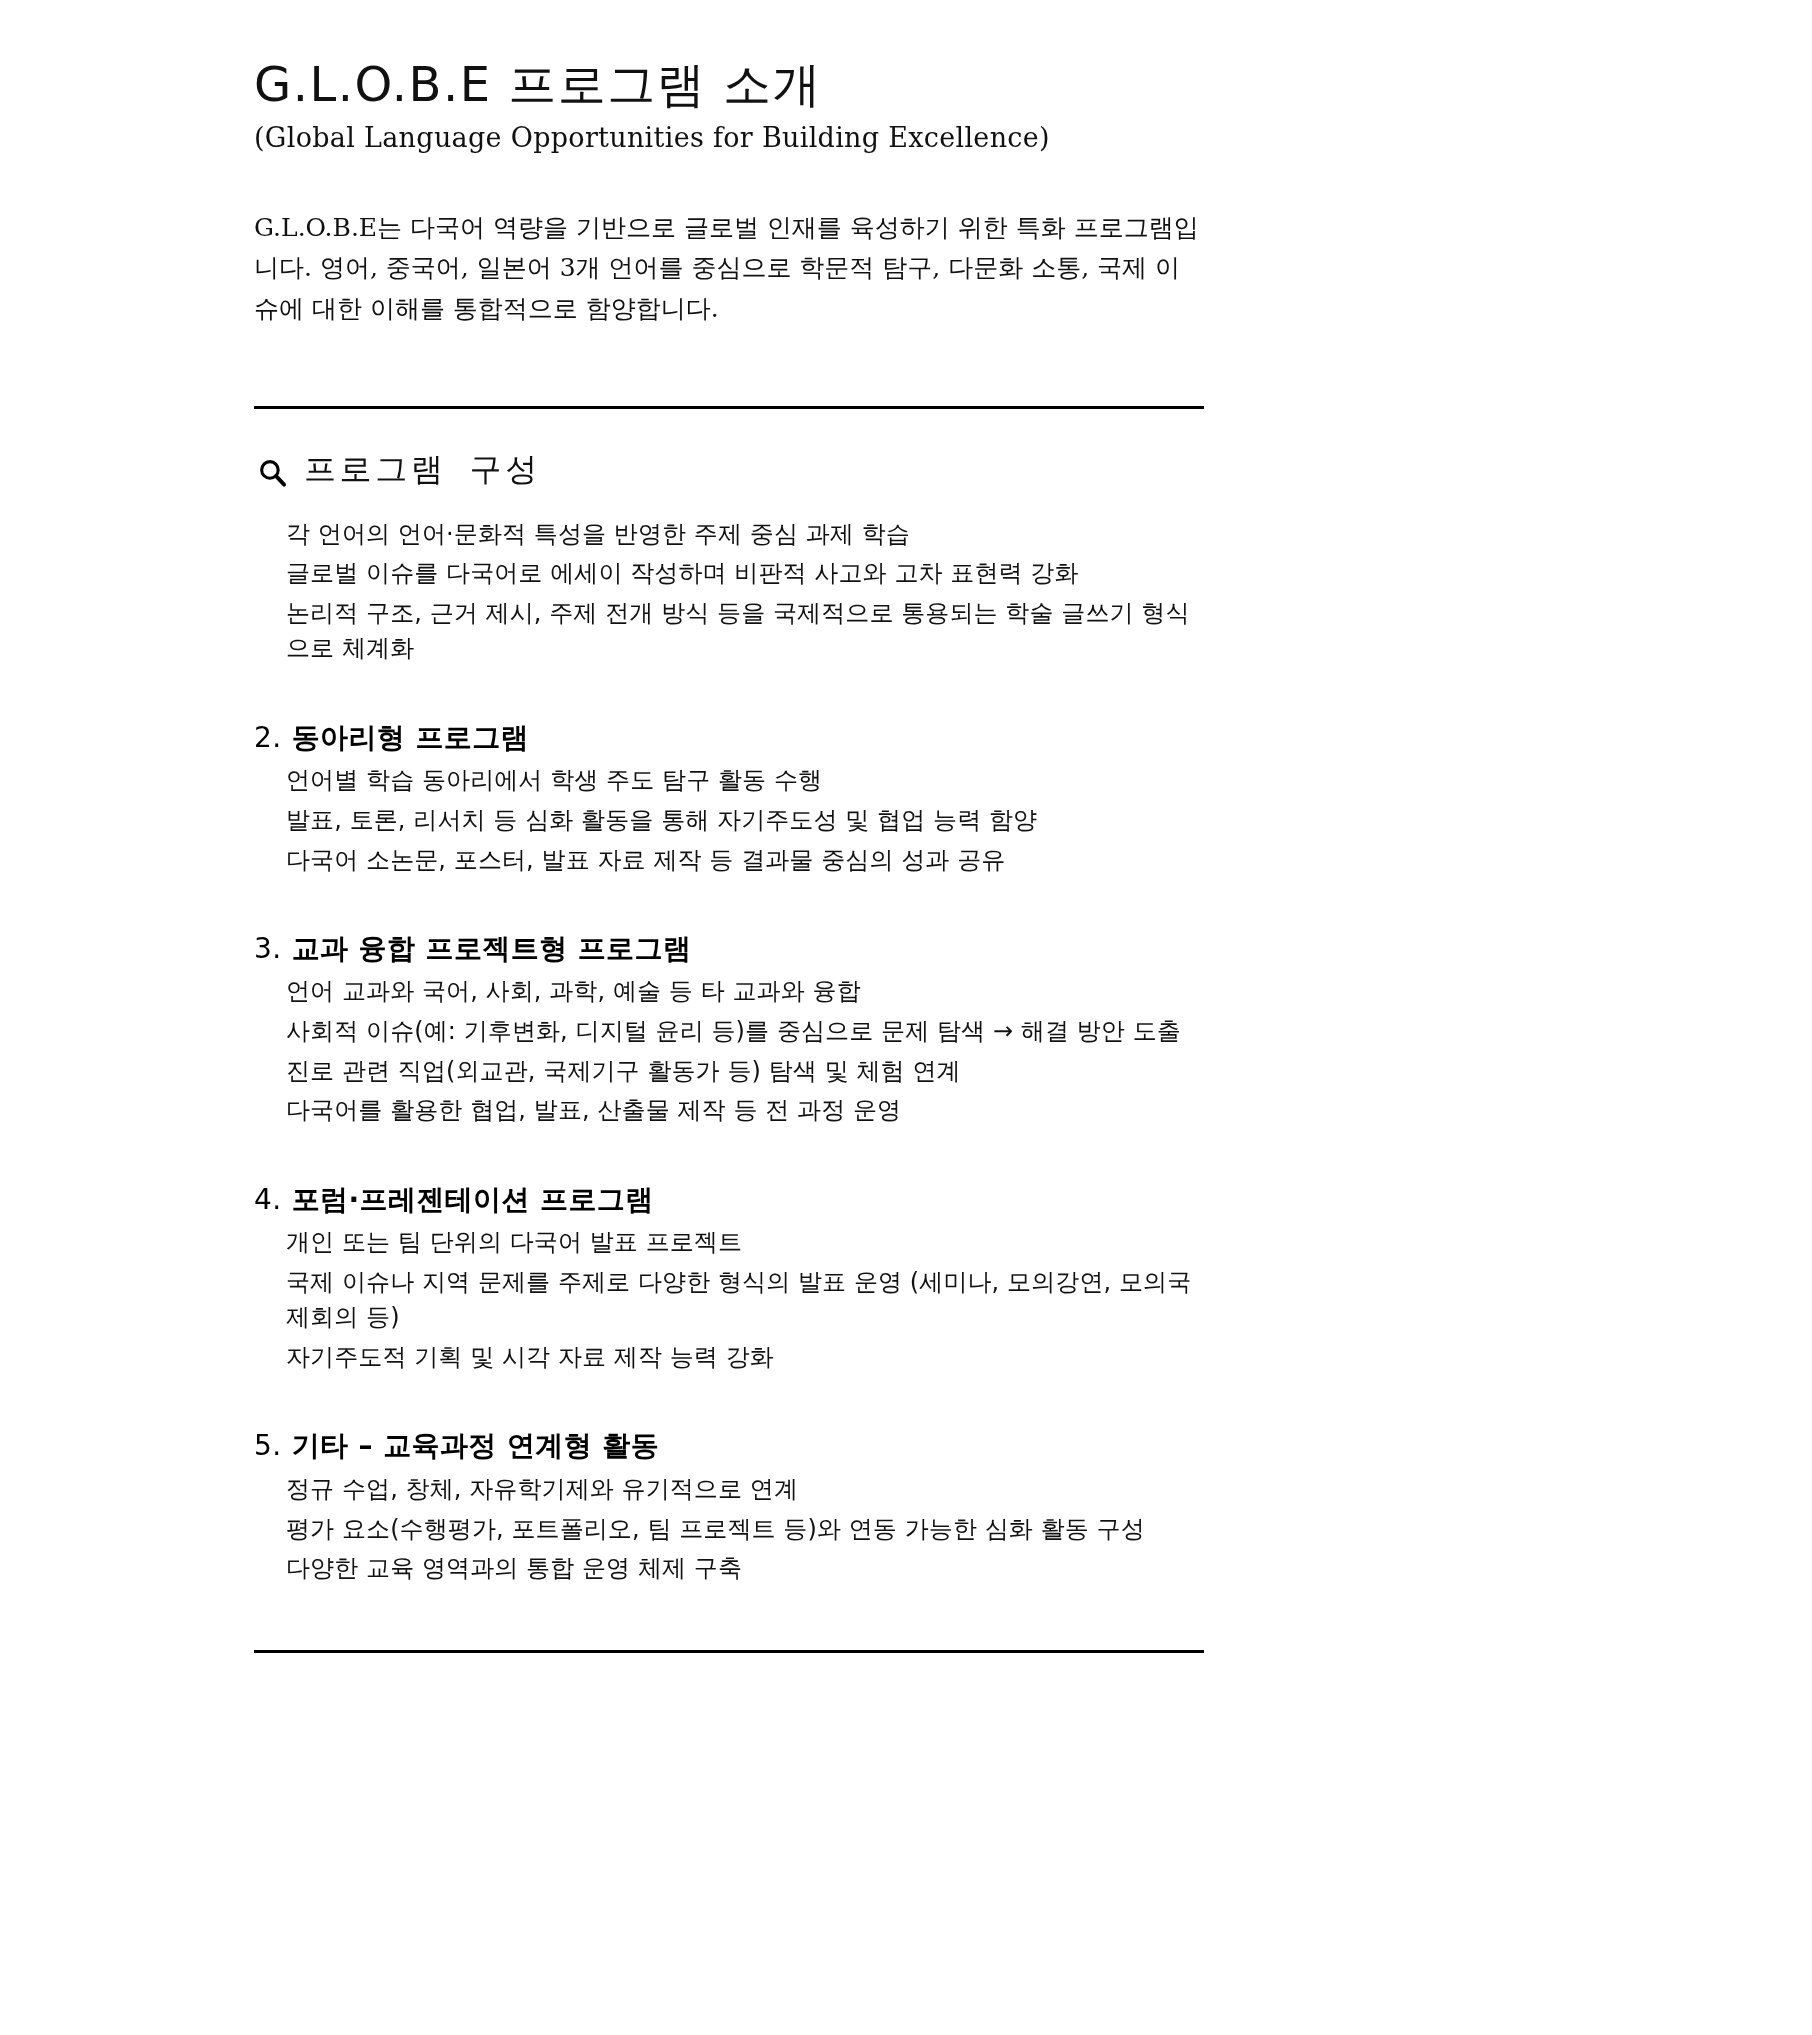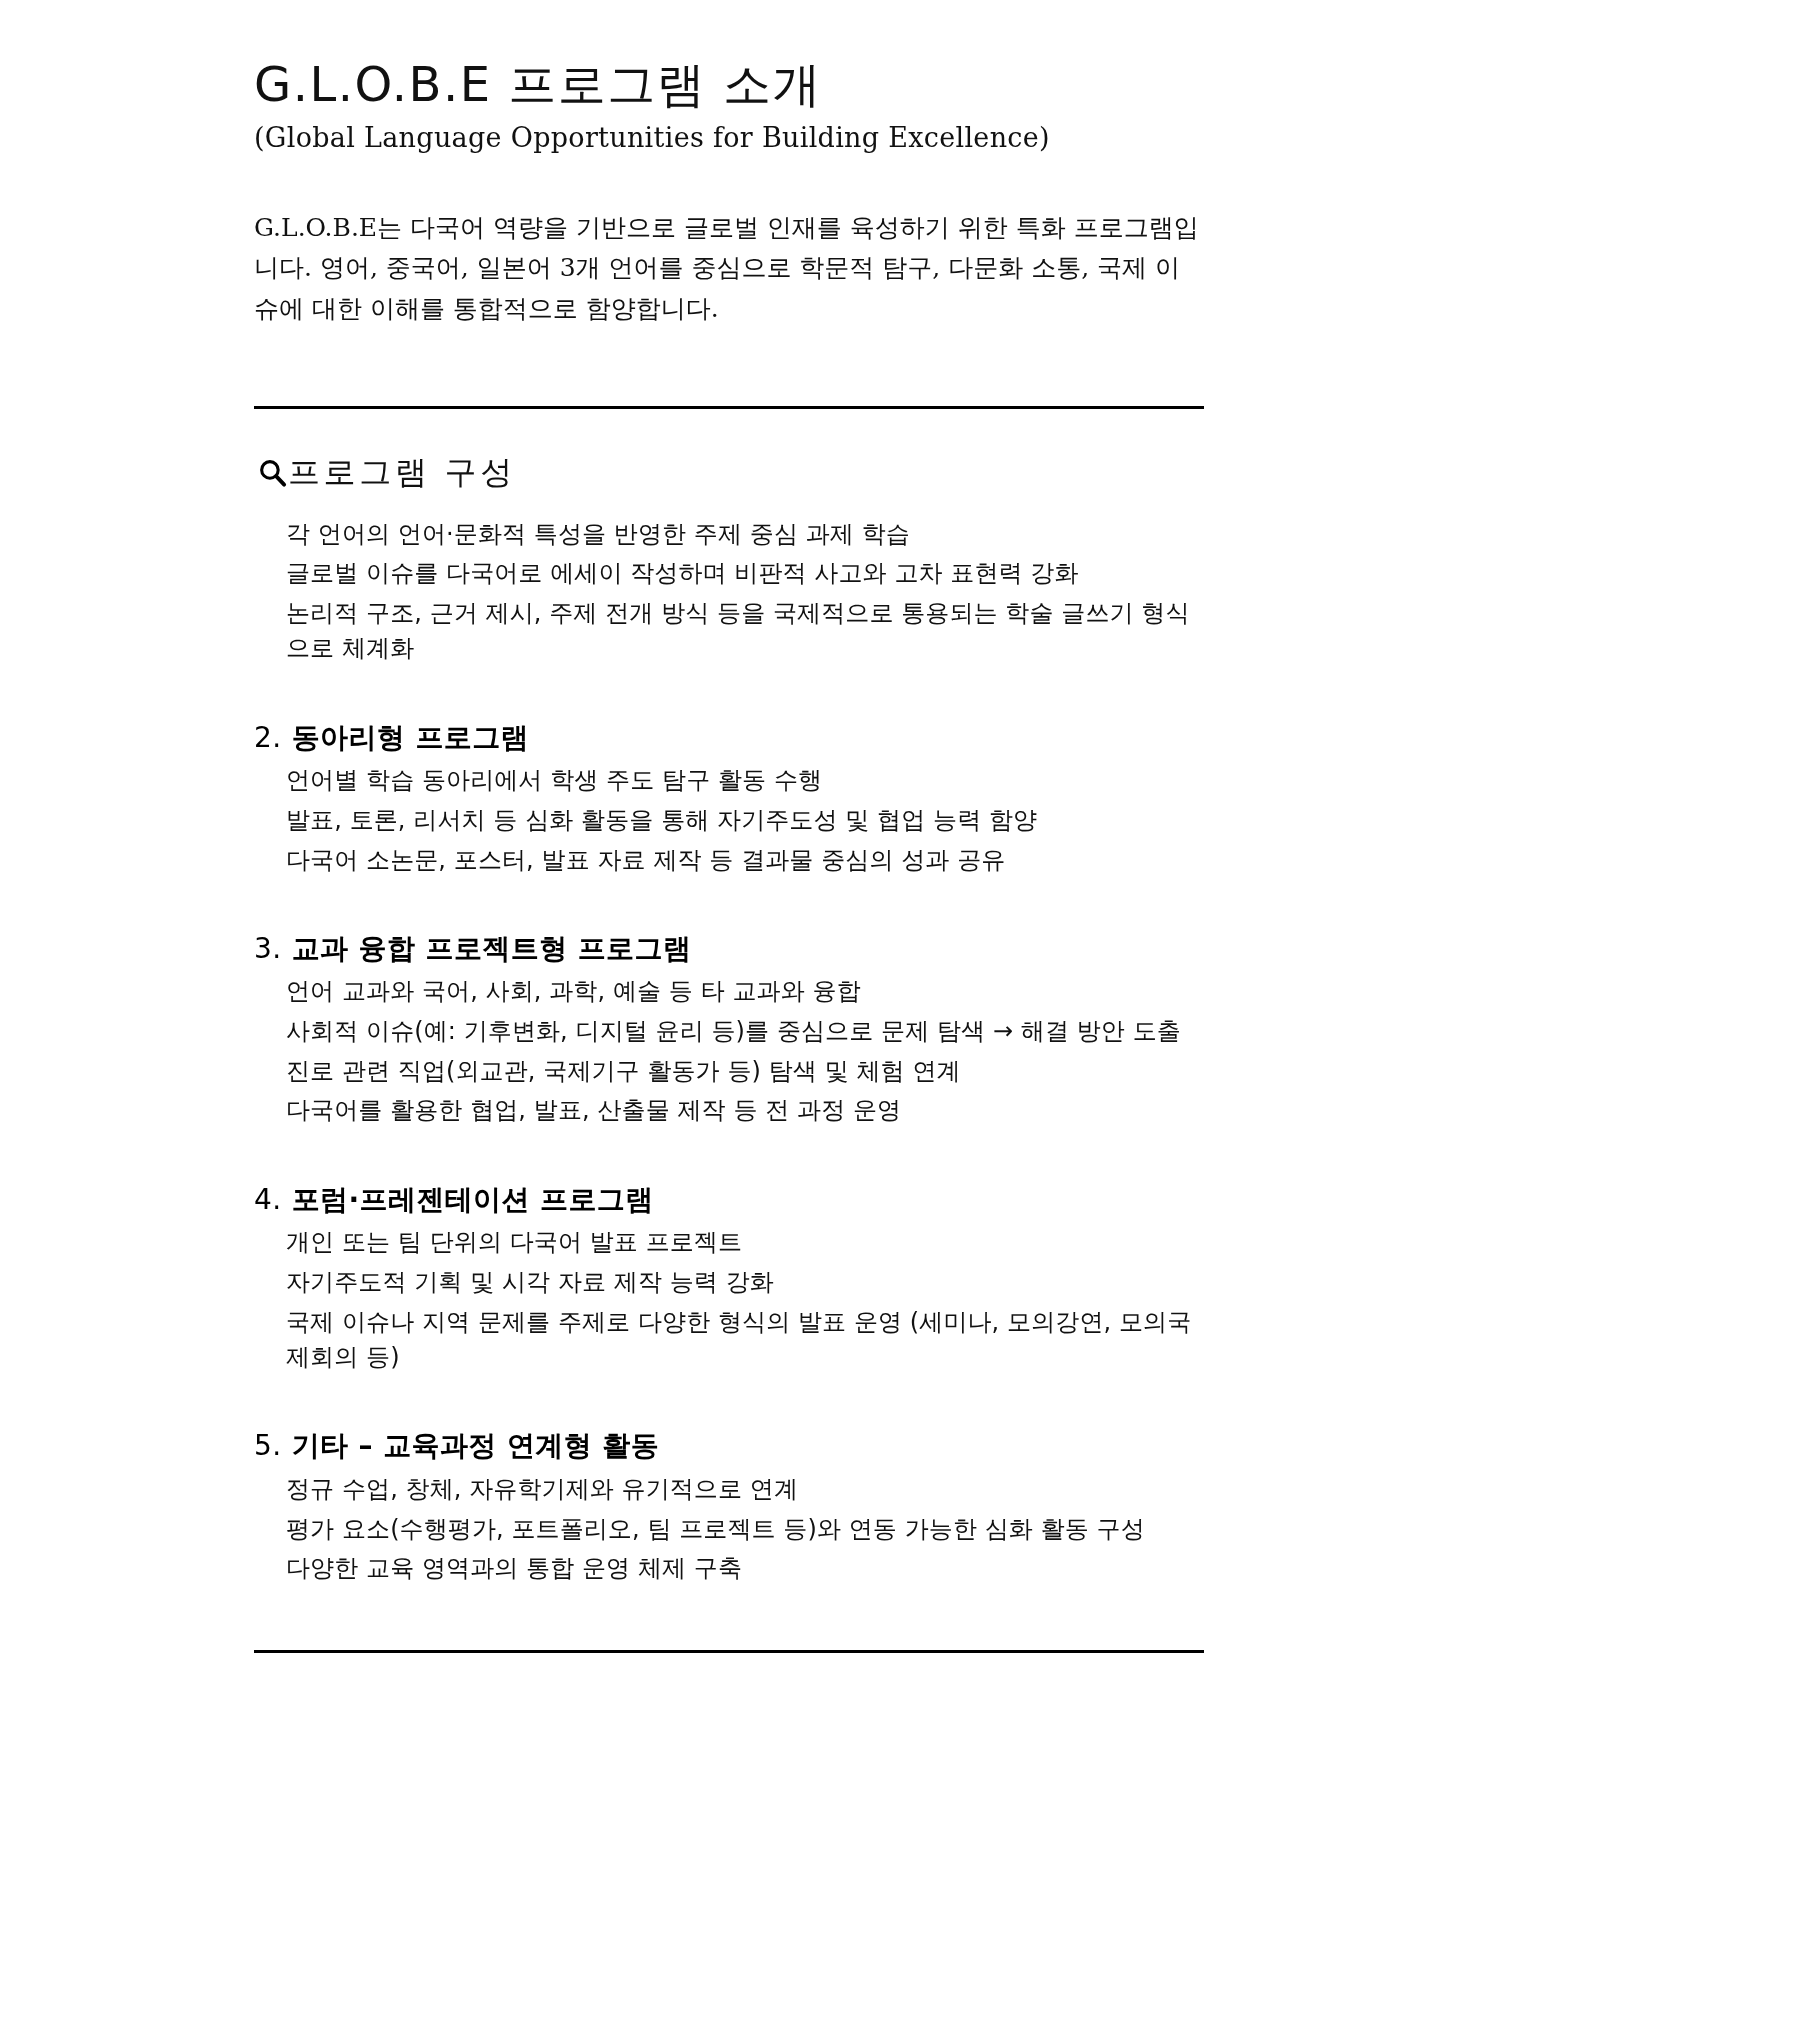--- a/index.html
+++ b/index.html
@@ -58,22 +58,23 @@
   .hr-bottom {
     border: none;
     border-top: 3.7px solid #000;
     margin: 64px 0 0 0;
   }
 
   
   .section-head {
     display: flex;
     align-items: center;
-    gap: 0;
+    gap: 16px;
     margin: 0 0 25px 2.9px;
+    font-family: Liberation Mono, monospace;
   }
   .search-icon {
     width: 31px;
     height: 31px;
     flex: 0 0 auto;
     display: block;
   }
   .section-title {
     font-size: 32px;
     font-weight: 400;
@@ -175,22 +176,22 @@
       </ul>
     </div>
 
     <div class="item item-gap-lg">
       <div class="item-title">
         <span class="num">4.</span>
         <span>포럼·프레젠테이션 프로그램</span>
       </div>
       <ul class="bullets">
         <li>개인 또는 팀 단위의 다국어 발표 프로젝트</li>
+        <li>국제 이슈나 지역 문제를 주제로 다양한 형식의 발표 운영 (세미나, 모의강연, 모의국제회의 등)</li>
         <li>자기주도적 기획 및 시각 자료 제작 능력 강화</li>
-        <li>국제 이슈나 지역 문제를 주제로 다양한 형식의 발표 운영 (세미나, 모의강연, 모의국제회의 등)</li>
       </ul>
     </div>
 
     <div class="item">
       <div class="item-title">
         <span class="num">5.</span>
         <span>기타 – 교육과정 연계형 활동</span>
       </div>
       <ul class="bullets">
         <li>정규 수업, 창체, 자유학기제와 유기적으로 연계</li>

